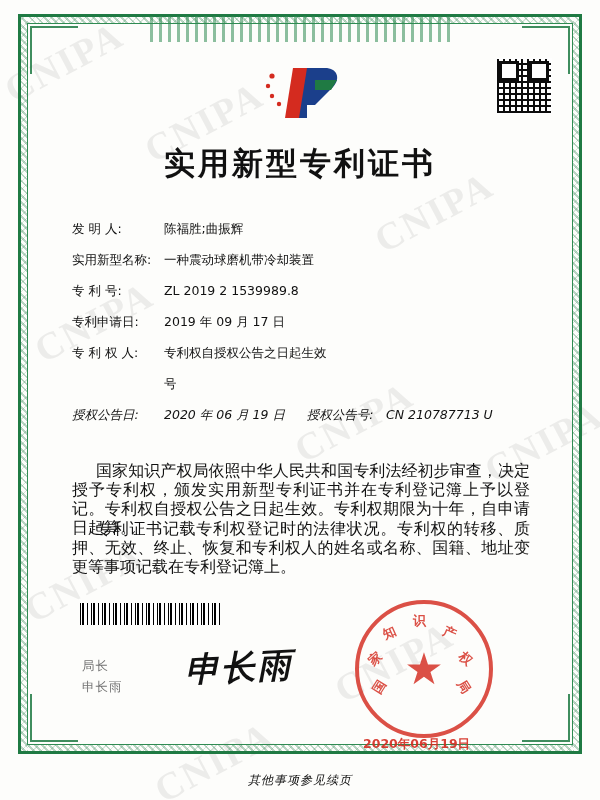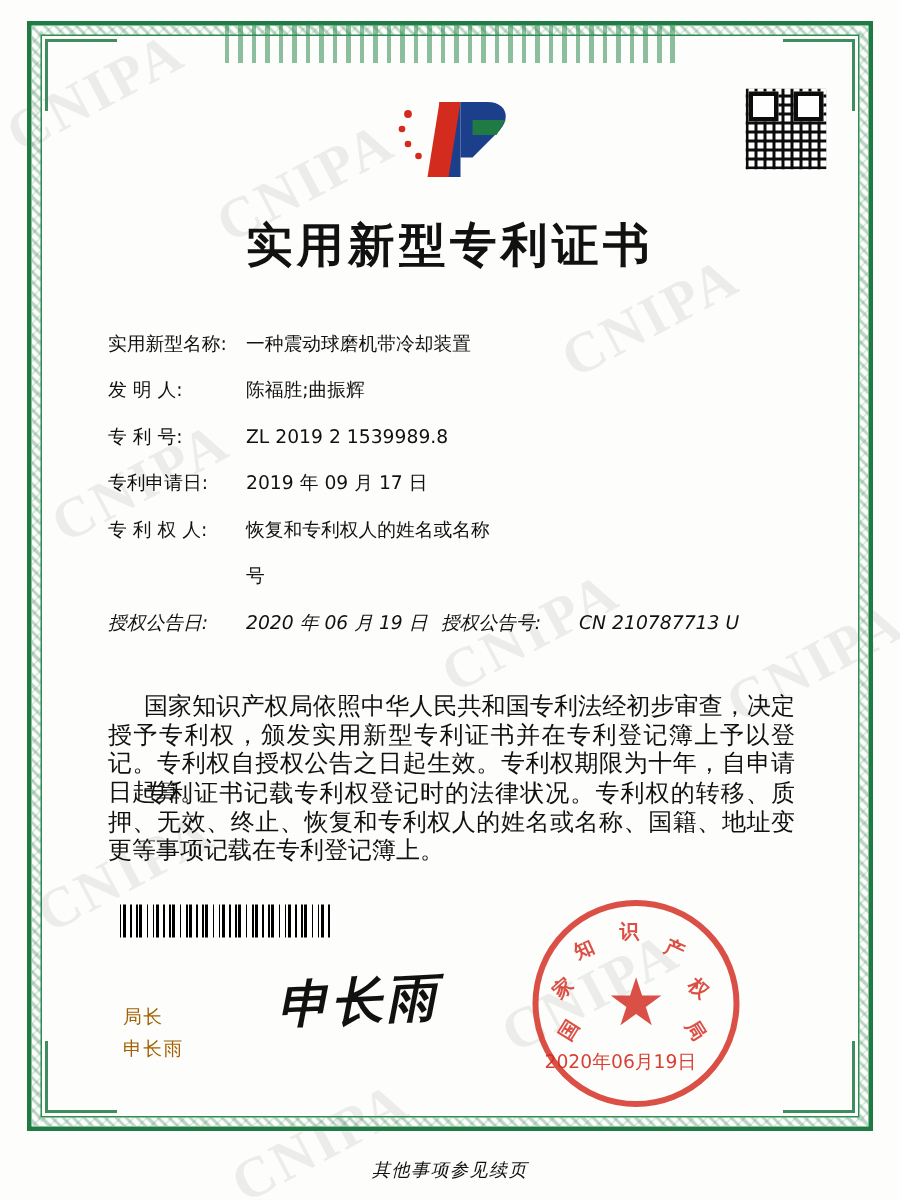--- a/index.html
+++ b/index.html
@@ -155,21 +155,21 @@
   .row { display: flex; align-items: baseline; }
   .lab {
     width: 92px;
     flex: 0 0 92px;
     letter-spacing: 0px;
   }
   .val { flex: 1; }
   .row-inline { display: flex; align-items: baseline; font-style: italic; }
   .row-inline .half-lab { flex: 0 0 92px; }
   .row-inline .half-val { flex: 0 0 130px; }
-  .row-inline .half2-lab { flex: 0 0 92px; }
+  .row-inline .half2-lab { flex: 0 0 92px; text-align: center; }
   .row-inline .half2-val { flex: 1; }
   .addr-second {
     margin-left: 92px;
   }
 
   .para {
     position: absolute;
     left: 72px;
     width: 458px;
     font-size: 16px;
@@ -189,24 +189,23 @@
     background-image: repeating-linear-gradient(90deg,
       #000 0 1px, #fff 1px 2px, #000 2px 4px, #fff 4px 7px,
       #000 7px 8px, #fff 8px 11px);
   }
 
   
   .sig-label {
     position: absolute;
     left: 82px; top: 655px;
     font-size: 12.5px;
-    color: #a16207;
+    color: #737373;
     line-height: 21px;
     letter-spacing: 1px;
-    margin-top: 12px;
   }
   .sig-script {
     position: absolute;
     left: 185px; top: 645px;
     font-size: 34px;
     font-family: "DejaVu Serif", "Liberation Serif", serif;
     font-style: italic;
     font-weight: bold;
     color: #111;
     letter-spacing: 2px;
@@ -238,24 +237,24 @@
   .seal-star {
     position: absolute;
     left: 50%; top: 50%;
     transform: translate(-50%,-50%);
     font-size: 44px;
     color: #d42b1f;
     line-height: 1;
   }
   .seal-date {
     position: absolute;
-    left: 363px; top: 700px;
+    left: 363px; top: 736px;
     font-size: 12.5px;
     color: #d42b1f;
-    font-weight: normal;
+    font-weight: bold;
     letter-spacing: 0px;
     opacity: .9;
     text-align: center;
   }
 
   .page-num {
     position: absolute;
     left: 0; top: 738px;
     width: 600px;
     text-align: center;
@@ -310,38 +309,38 @@
       <circle cx="9" cy="36" r="2.2"></circle>
       <circle cx="16" cy="44" r="2.2"></circle>
     </g>
   </svg>
 
 
   <div class="title">实用新型专利证书</div>
 
   <div class="fields">
     <div class="row">
+      <div class="lab">发 明 人:</div>
+      <div class="val">陈福胜;曲振辉</div>
+    </div>
+    <div class="row">
       <div class="lab">实用新型名称:</div>
       <div class="val">一种震动球磨机带冷却装置</div>
     </div>
     <div class="row">
-      <div class="lab">发 明 人:</div>
-      <div class="val">陈福胜;曲振辉</div>
-    </div>
-    <div class="row">
       <div class="lab">专 利 号:</div>
       <div class="val">ZL 2019 2 1539989.8</div>
     </div>
     <div class="row">
       <div class="lab">专利申请日:</div>
       <div class="val">2019 年 09 月 17 日</div>
     </div>
     <div class="row">
       <div class="lab">专 利 权 人:</div>
-      <div class="val">恢复和专利权人的姓名或名称</div>
+      <div class="val">专利权自授权公告之日起生效</div>
     </div>
     <div class="addr-second">号</div>
     <div class="row-inline">
       <div class="half-lab">授权公告日:</div>
       <div class="half-val">2020 年 06 月 19 日</div>
       <div class="half2-lab">授权公告号:</div>
       <div class="half2-val">CN 210787713 U</div>
     </div>
   </div>
 

